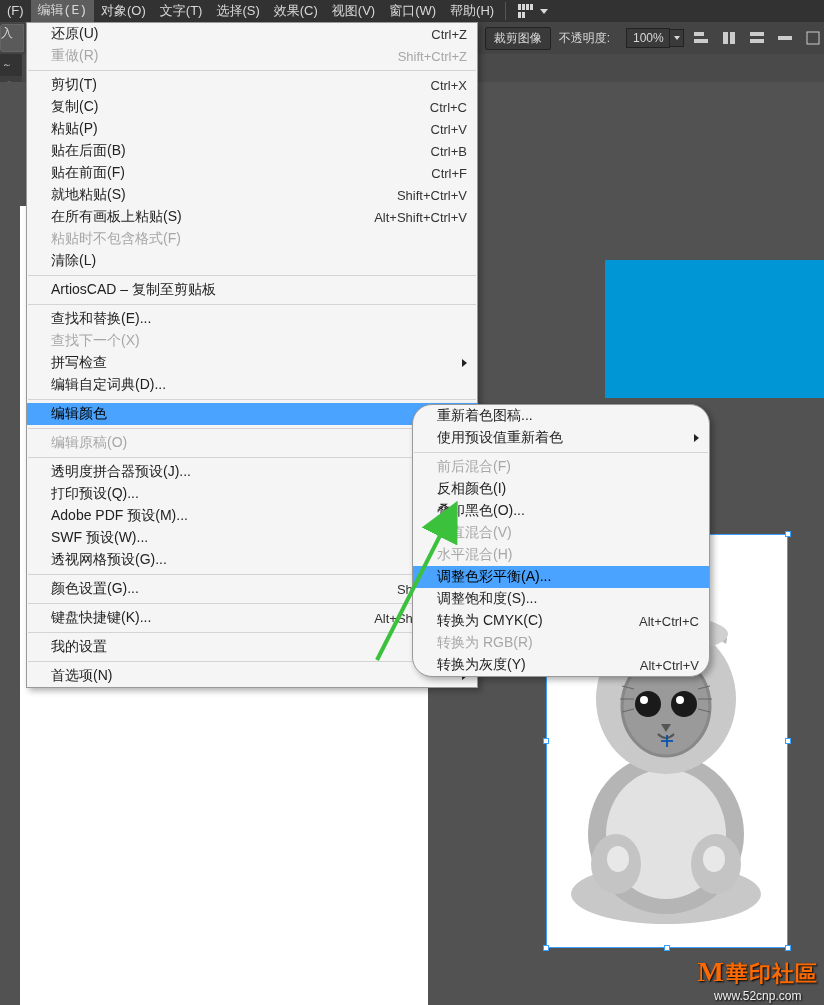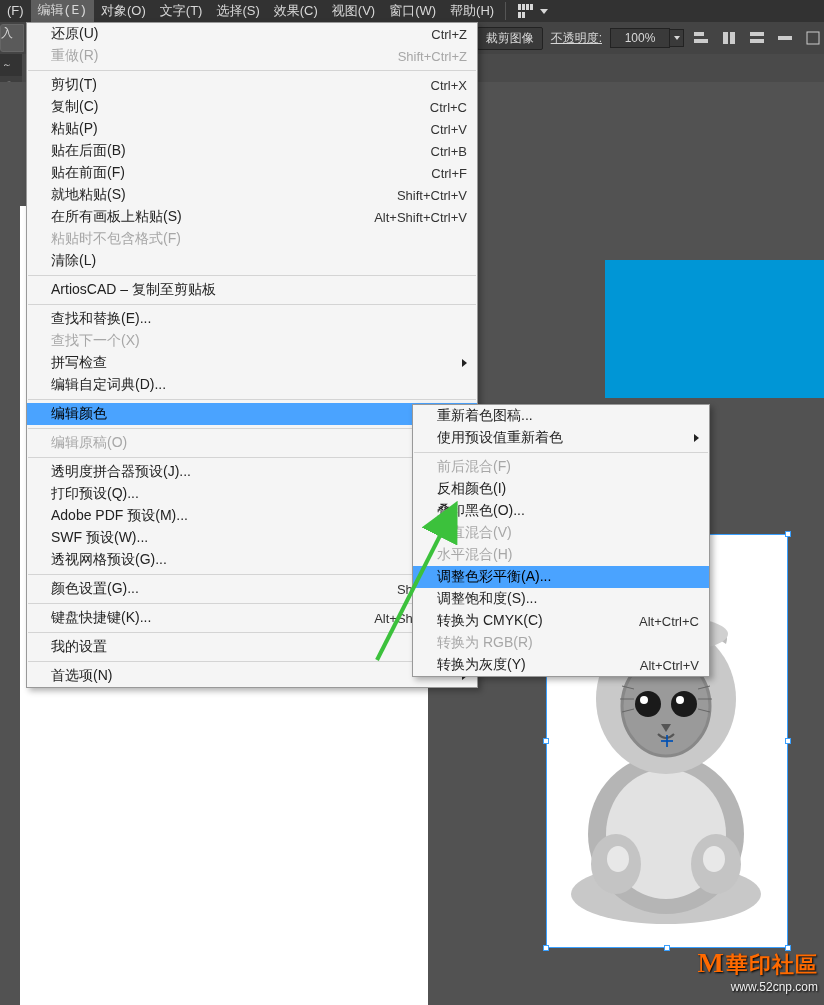--- a/index.html
+++ b/index.html
@@ -14,38 +14,38 @@
   .menubar .menu-item.active { background: #5e5e5e; font-family: Liberation Mono, monospace; }
   .menubar .sep { width: 1px; height: 18px; background: #555; margin: 0 4px; }
   .menubar .icon-grid { width: 18px; height: 14px; display: flex; flex-wrap: wrap; gap: 1px; margin-left: 8px; }
   .menubar .icon-grid span { width: 3px; height: 6px; background: #d8d8d8; }
   .menubar .chev { width: 0; height: 0; border-left: 4px solid transparent; border-right: 4px solid transparent; border-top: 5px solid #d8d8d8; margin-left: 4px; align-self: center; }
 
   .option-bar { height: 32px; background: #444; padding-left: 0; display: flex; align-items: center; font-size: 12px; }
   .option-bar .left-frag { width: 24px; height: 28px; background: #5a5a5a; border: 1px solid #666; margin-right: 10px; border-top-left-radius: 3px; border-bottom-left-radius: 3px; }
   .option-bar .spacer { flex: 1; }
   .option-bar .btn { background: #3a3a3a; border: 1px solid #222; padding: 2px 8px; margin-right: 8px; border-radius: 2px; }
-  .option-bar .lbl { margin-right: 8px; text-decoration: underline; }
-  .option-bar .field { background: #3a3a3a; border: 1px solid #222; padding: 2px 6px; width: 60px; text-align: center; }
+  .option-bar .lbl { margin-right: 16px; }
+  .option-bar .field { background: #3a3a3a; border: 1px solid #222; padding: 2px 6px; width: 44px; text-align: center; }
   .option-bar .drop { width: 14px; height: 18px; background: #3a3a3a; border: 1px solid #222; border-left: none; display: flex; align-items: center; justify-content: center; }
   .option-bar .drop .tri { width: 0; height: 0; border-left: 3px solid transparent; border-right: 3px solid transparent; border-top: 4px solid #d8d8d8; }
   .option-bar .icon-btn { width: 22px; height: 22px; margin-left: 6px; display: flex; align-items: center; justify-content: center; }
   .option-bar .icon-btn svg { width: 18px; height: 18px; }
 
   .left-panel { position: absolute; left: 0; top: 54px; width: 22px; height: 60px; background: #333; font-size: 10px; color: #ccc; }
   .left-panel .frag1 { padding: 4px 2px; }
   .left-panel .frag2 { padding: 4px 2px; background: #3e3e3e; }
 
   .canvas-area { position: absolute; left: 0; top: 82px; width: 824px; height: 923px; background: #525252; }
   .artboard { position: absolute; left: 20px; top: 124px; width: 408px; height: 804px; background: #ffffff; }
   .blue-rect { position: absolute; left: 605px; top: 178px; width: 219px; height: 138px; background: #0096d6; border: 1px solid #0096d6; }
 
   .dropdown { position: absolute; background: #f5f5f5; border: 1px solid #999; box-shadow: 3px 3px 6px rgba(0,0,0,.3); color: #222; font-size: 14px; }
   .dropdown.main { left: 26px; top: 22px; width: 452px; }
-  .dropdown.sub { left: 412px; top: 404px; width: 298px; }
+  .dropdown.sub { left: 412px; top: 404px; width: 298px; border-radius: 20px; }
   .d-item { display: flex; align-items: center; height: 22px; padding: 0 10px 0 24px; position: relative; }
   .d-item .lbl { flex: 1; white-space: nowrap; }
   .d-item .short-key { color: #333; font-size: 13px; }
   .d-item.disabled { color: #A7A7A7; }
   .d-item.disabled .short-key { color: #A7A7A7; }
   .d-item.highlight { background: #4aa3ff; color: #000000; }
   .d-item .arrow-right { width: 0; height: 0; border-top: 4px solid transparent; border-bottom: 4px solid transparent; border-left: 5px solid #222; margin-left: 6px; }
   .d-item.highlight .arrow-right { border-left-color: #fff; }
   .d-sep { height: 1px; background: #d4d4d4; margin: 3px 1px; }
 
@@ -61,21 +61,21 @@
   .image-box .h-bm { left: 50%; margin-left: -3px; bottom: -3px; }
   .image-box .h-br { right: -3px; bottom: -3px; }
   .image-box .cross { position: absolute; left: 50%; top: 50%; margin-left: -6px; margin-top: -6px; width: 12px; height: 12px; }
   .image-box .cross:before, .image-box .cross:after { content: ""; position: absolute; background: rgba(0,80,180,.85); }
   .image-box .cross:before { left: 5px; top: 0; width: 2px; height: 12px; }
   .image-box .cross:after { top: 5px; left: 0; height: 2px; width: 12px; }
   .image-box svg { width: 100%; height: 100%; display: block; }
 
   .green-arrow { position: absolute; pointer-events: none; }
 
-  .watermark { position: absolute; right: 6px; bottom: 11px; text-align: right; color: #f0f0f0; font-size: 12px; text-shadow: 1px 1px 2px #000; margin-top: 48px; }
+  .watermark { position: absolute; right: 6px; bottom: 2px; text-align: center; color: #f0f0f0; font-size: 12px; text-shadow: 1px 1px 2px #000; margin-top: 48px; }
   .watermark .big { font-size: 22px; color: #ff6a00; font-weight: bold; letter-spacing: 1px; }
   .watermark .m-icon { font-family: serif; font-size: 28px; color: #ff6a00; font-weight: bold; margin-right: 2px; }
 
 </style>
 </head>
 <body>
 
 <div class="menubar">
   <div class="menu-item">(F)</div>
   <div class="menu-item active">编辑(E)</div>

